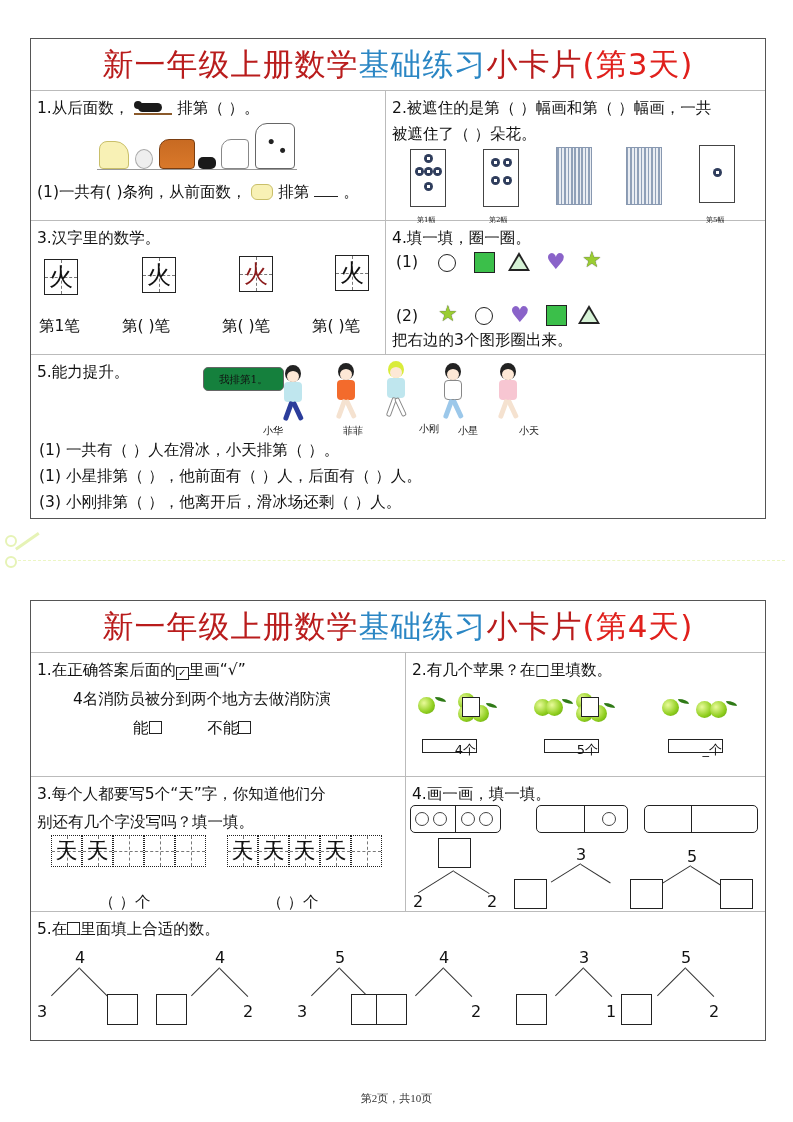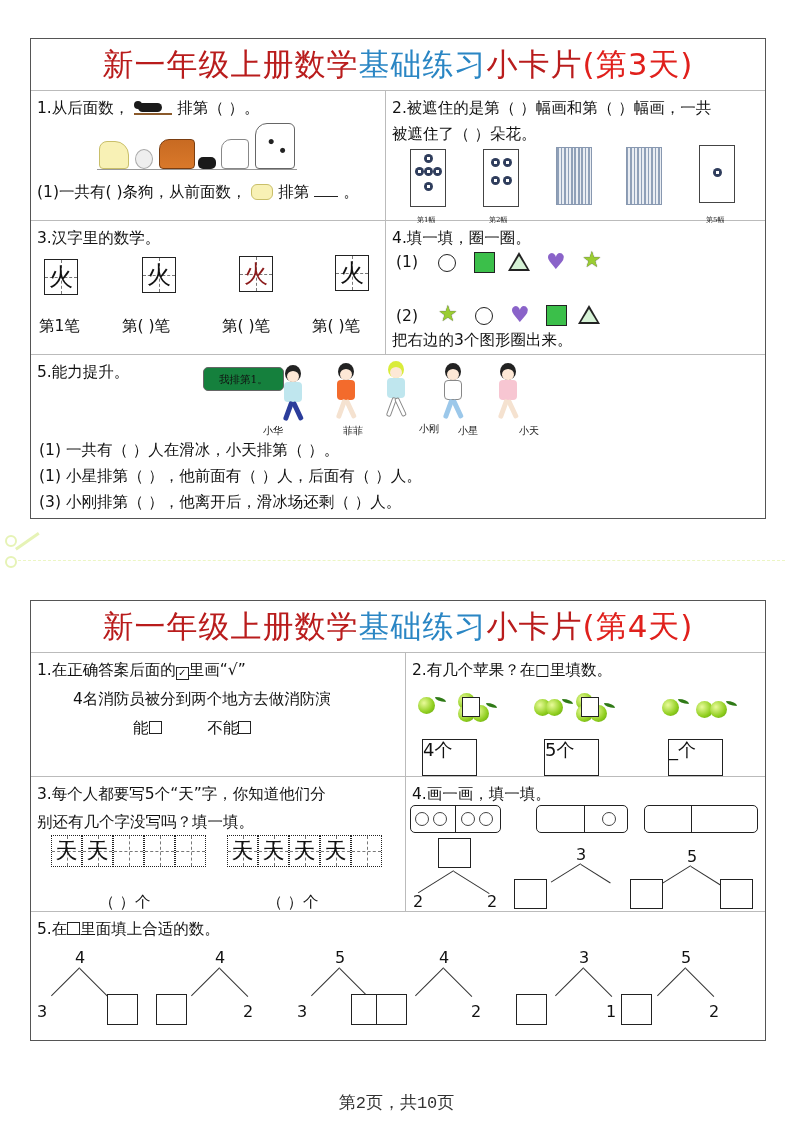--- a/index.html
+++ b/index.html
@@ -50,32 +50,32 @@
   .kid .leg2 { left: 19px; transform: rotate(-25deg); }
   .kid-name { position: absolute; font-size: 10px; font-family: "DejaVu Serif", serif; }
   .bubble { position: absolute; border: 1px solid #666; border-radius: 5px; padding: 0 15px; font-size: 10.5px; line-height: 22px; background: #15803d; font-family: "DejaVu Serif", serif; }
 
   
   .cut-line { position: absolute; left: 18px; right: 8px; top: 560px; border-top: 1.5px dashed #ecf6c4; }
 
   
   .apple { position: absolute; width: 17px; height: 17px; border-radius: 50%; background: radial-gradient(circle at 35% 35%, #e9fb9a, #8fce1e 60%, #5b9a10); }
   .leaf { position: absolute; width: 11px; height: 5px; border-radius: 0 100% 0 100%; background: #2f7a16; }
-  .ans-box { position: absolute; height: 37px; border: 1.5px solid #222; font-size: 18px; text-align: left; line-height: 19px; }
+  .ans-box { position: absolute; height: 14px; border: 1.5px solid #222; font-size: 13px; text-align: right; line-height: 19px; }
   .blank-box { position: absolute; border: 1.5px solid #222; background: #fff; }
 
   
   .bond-num { position: absolute; font-size: 16px; font-family: "DejaVu Sans", sans-serif; }
   .line { position: absolute; height: 1.3px; background: #333; transform-origin: 0 0; }
 
   .split-box { position: absolute; height: 28px; border: 1.5px solid #222; border-radius: 5px; }
   .split-box .divider { position: absolute; top: 0; bottom: 0; width: 1.5px; background: #222; }
   .mini-circle { position: absolute; width: 14px; height: 14px; border: 1.2px solid #444; border-radius: 50%; }
 
-  .footer { position: absolute; top: 1091px; left: 0; right: 0; text-align: center; font-size: 17px; font-family: Liberation Mono, monospace; color: #333; }
+  .footer { position: absolute; top: 1091px; left: 0; right: 0; text-align: center; font-size: 11px; font-family: Liberation Serif, serif; color: #333; }
   .chk { display: inline-block; width: 13px; height: 13px; border: 1.3px solid #222; vertical-align: -1px; }
 </style>
 </head>
 <body>
 
 <div class="card" style="top:38px; height:481px;">
   <div class="card-title">
     <span class="t-black">新一年级上册数学</span>
       <span class="t-blue">基础练习</span>
       <span class="t-black">小卡片</span>

